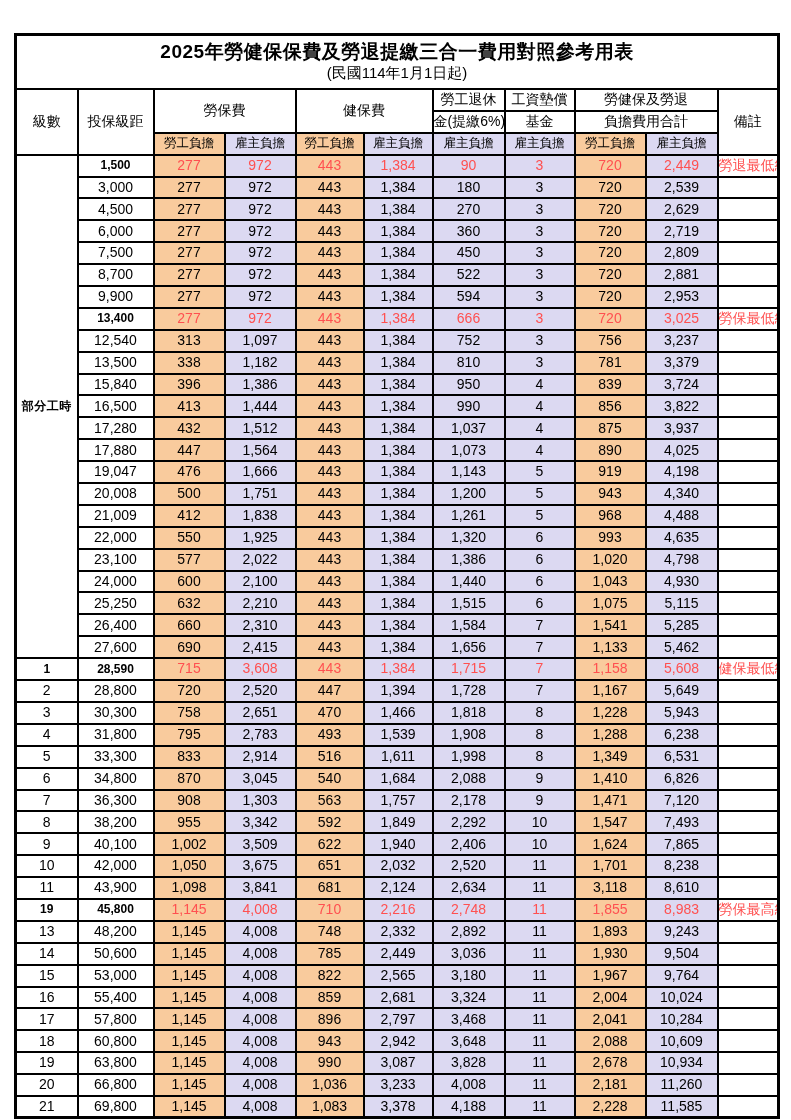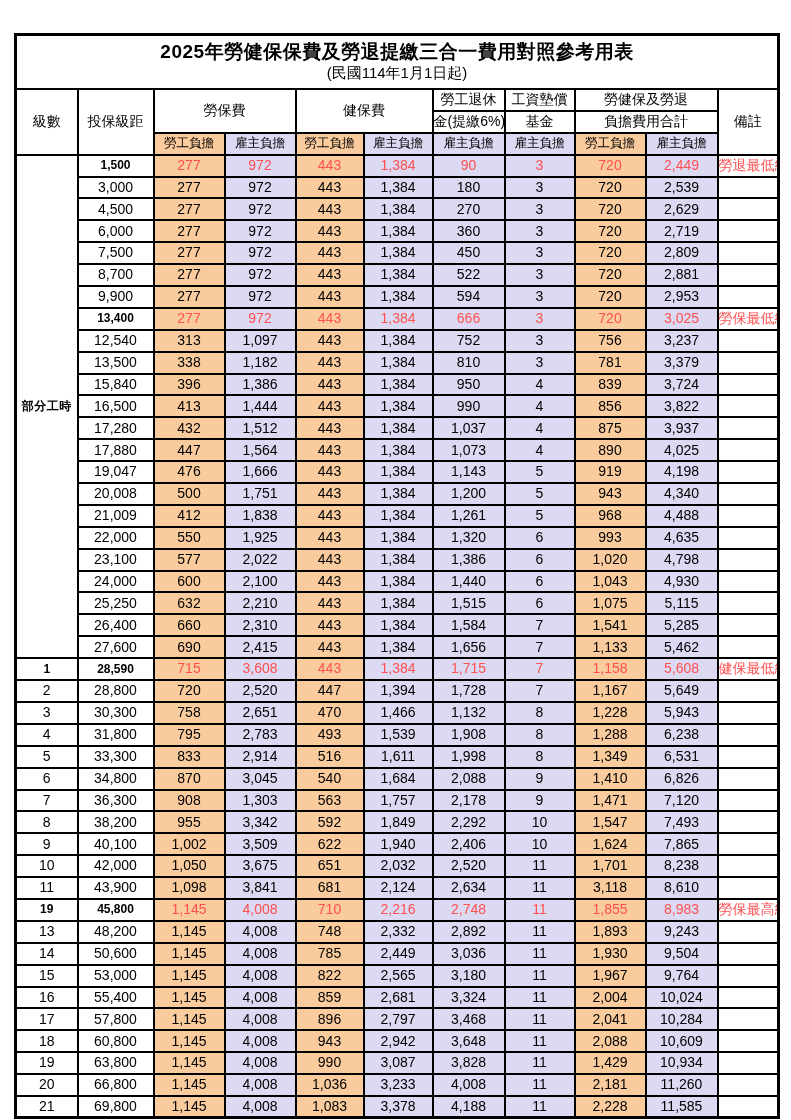--- a/index.html
+++ b/index.html
@@ -430,21 +430,21 @@
           <td class="er">5,649</td>
           <td class="remark-cell"></td>
         </tr>
         <tr>
           <td class="level-cell">3</td>
           <td class="bracket-cell">30,300</td>
           <td class="emp">758</td>
           <td class="er">2,651</td>
           <td class="emp">470</td>
           <td class="er">1,466</td>
-          <td class="er">1,132</td>
+          <td class="er">1,818</td>
           <td class="er">8</td>
           <td class="emp">1,228</td>
           <td class="er">5,943</td>
           <td class="remark-cell"></td>
         </tr>
         <tr>
           <td class="level-cell">4</td>
           <td class="bracket-cell">31,800</td>
           <td class="emp">795</td>
           <td class="er">2,783</td>
@@ -640,21 +640,21 @@
         </tr>
         <tr>
           <td class="level-cell">19</td>
           <td class="bracket-cell">63,800</td>
           <td class="emp">1,145</td>
           <td class="er">4,008</td>
           <td class="emp">990</td>
           <td class="er">3,087</td>
           <td class="er">3,828</td>
           <td class="er">11</td>
-          <td class="emp">1,429</td>
+          <td class="emp">2,678</td>
           <td class="er">10,934</td>
           <td class="remark-cell"></td>
         </tr>
         <tr>
           <td class="level-cell">20</td>
           <td class="bracket-cell">66,800</td>
           <td class="emp">1,145</td>
           <td class="er">4,008</td>
           <td class="emp">1,036</td>
           <td class="er">3,233</td>

